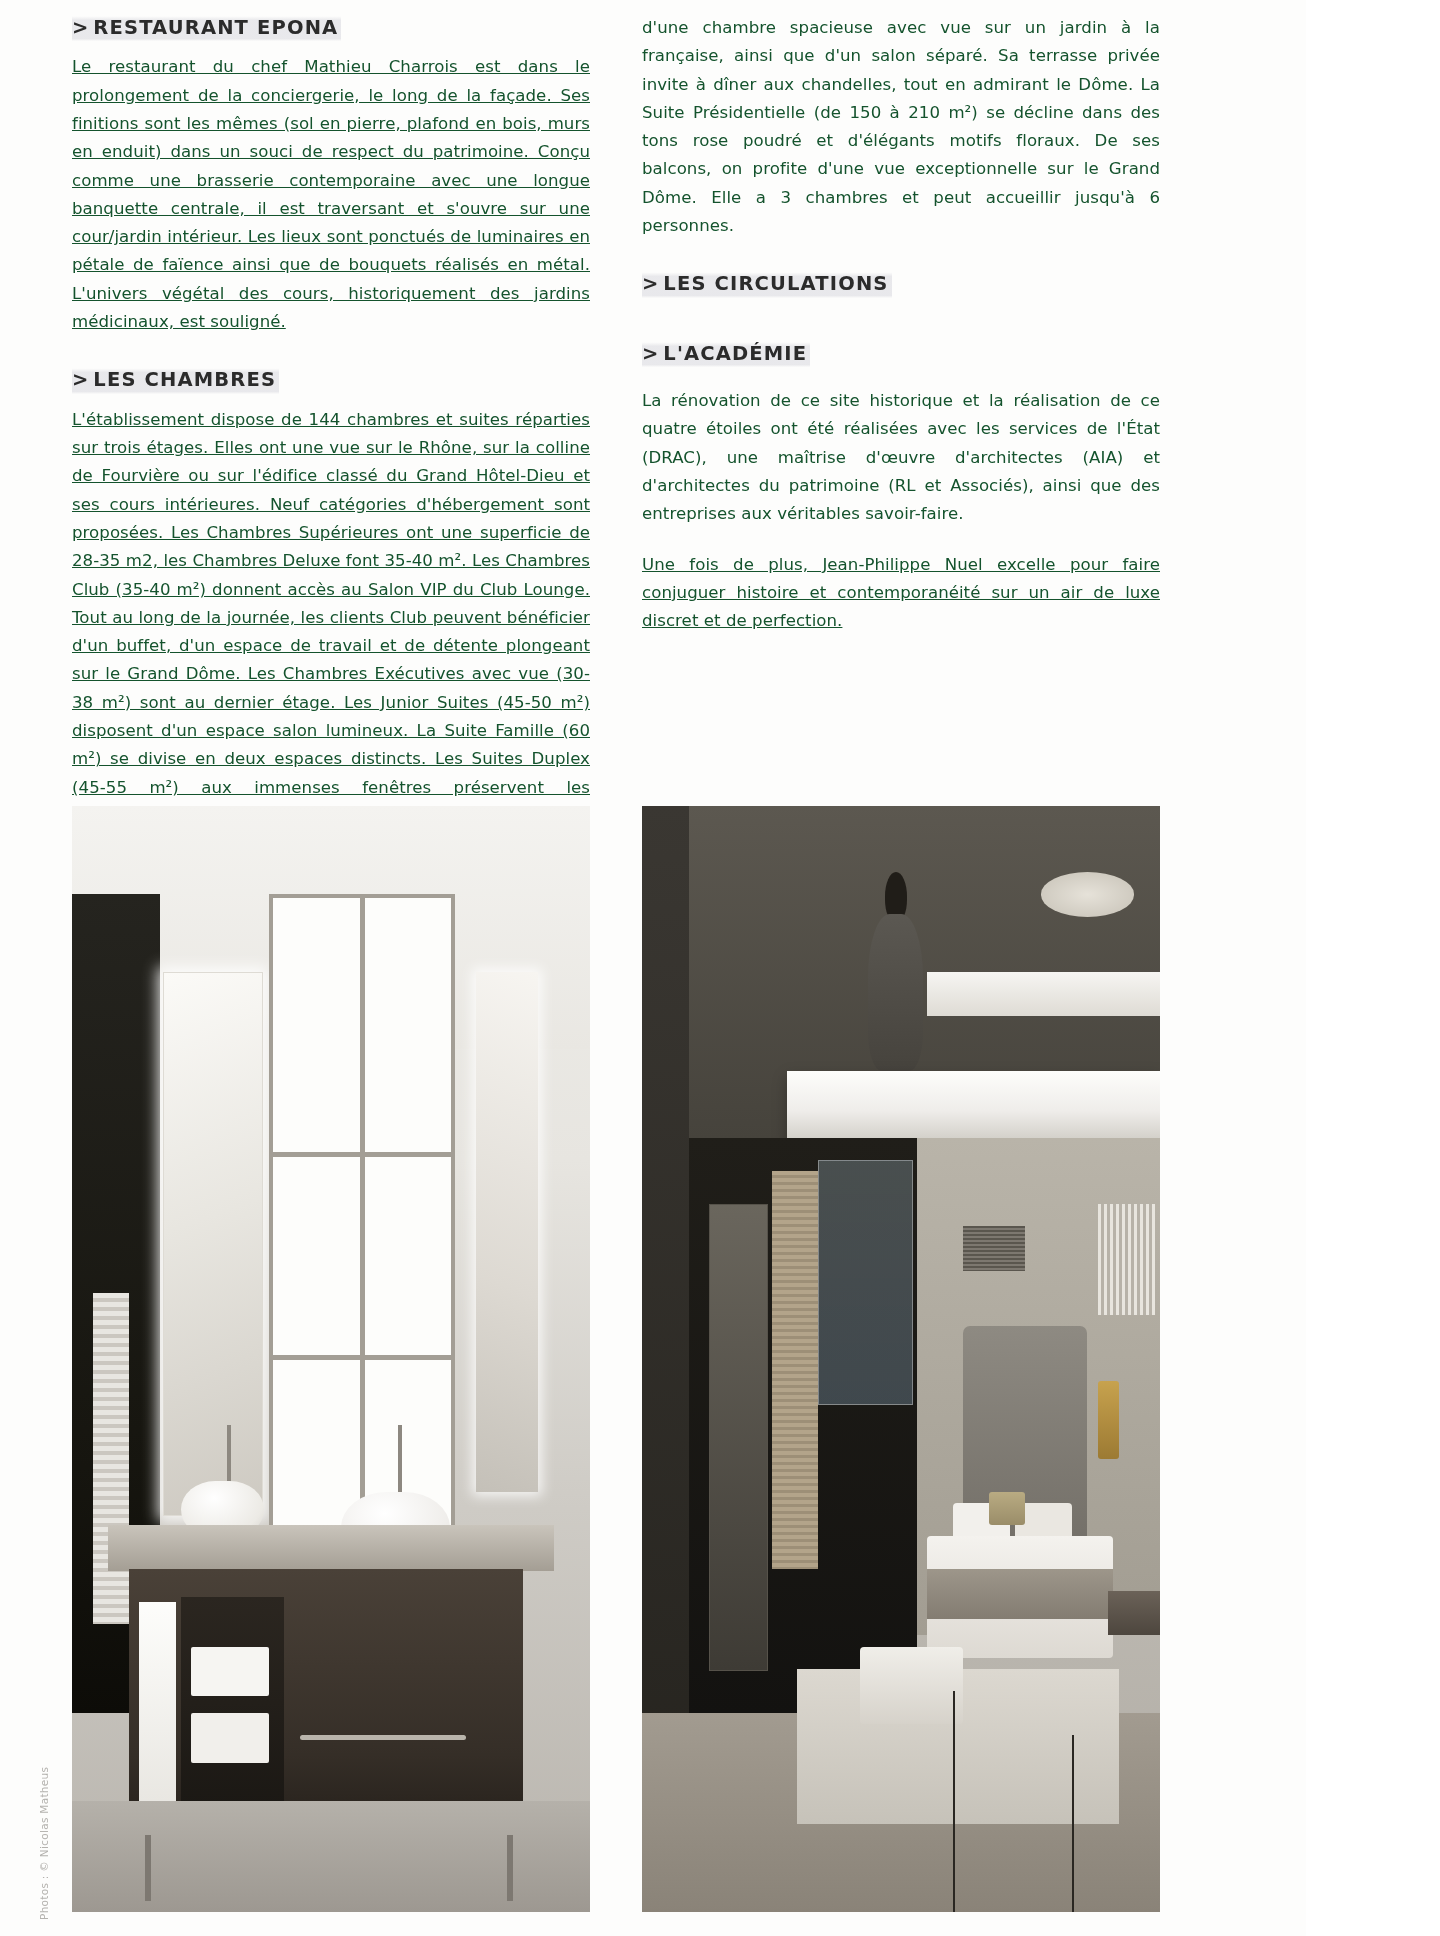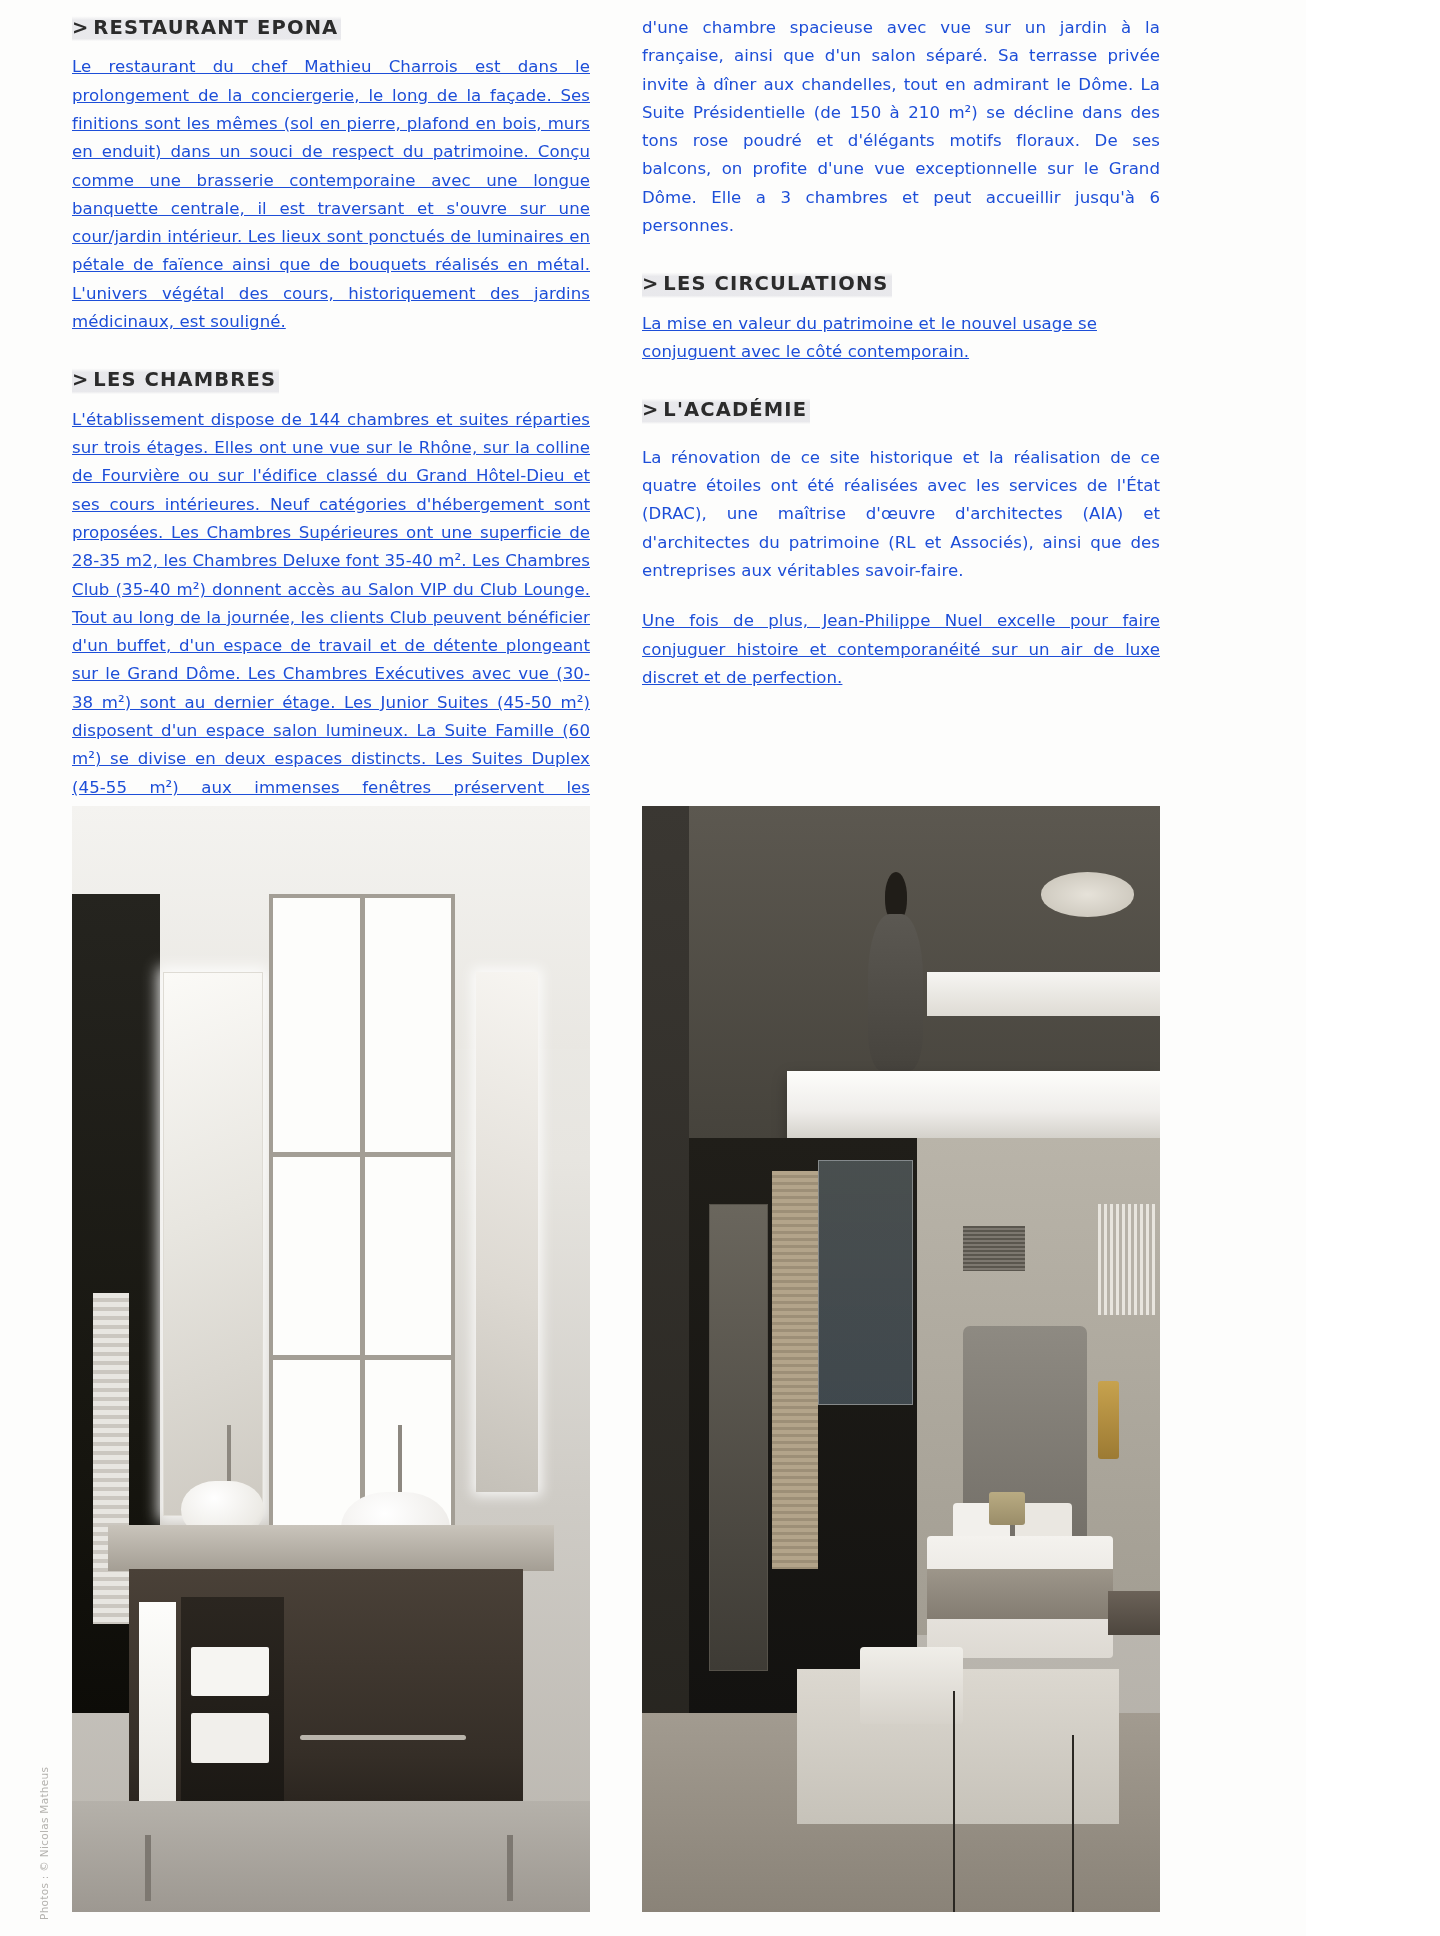--- a/index.html
+++ b/index.html
@@ -48,21 +48,21 @@
   }
   .sec-head .chev {
     font-weight: bold;
     margin-right: 5px;
     letter-spacing: 0;
   }
   .para {
     font-family: "DejaVu Sans", sans-serif;
     font-size: 16.6px;
     line-height: 28.3px;
-    color: #1d4ed8;
+    color: #14532d;
     margin: 0 0 22px 0;
     text-align: justify;
     -webkit-hyphens: none;
     hyphens: none;
     letter-spacing: 0.05px;
   }
   .para:last-child { margin-bottom: 0; text-decoration: underline; }
   .para.tight { text-align: left; }
   .gap-before { margin-top: 8px; }
   .head-block { margin-top: 30px; }
@@ -341,21 +341,20 @@
       </div>
 
     </div>
 
     <div class="col">
 
       <p class="para">d'une chambre spacieuse avec vue sur un jardin à la française, ainsi que d'un salon séparé. Sa terrasse privée invite à dîner aux chandelles, tout en admirant le Dôme. La Suite Présidentielle (de 150 à 210 m²) se décline dans des tons rose poudré et d'élégants motifs floraux. De ses balcons, on profite d'une vue exceptionnelle sur le Grand Dôme. Elle a 3 chambres et peut accueillir jusqu'à 6 personnes.</p>
 
       <div class="head-block">
         <div class="sec-head"><span class="chev">&gt;</span><span>LES CIRCULATIONS</span></div>
-        <p class="para tight">La mise en valeur du patrimoine et le nouvel usage se conjuguent avec le côté contemporain.</p>
       </div>
 
       <div class="head-block">
         <div class="sec-head"><span class="chev">&gt;</span><span>L'ACADÉMIE</span></div>
         <p class="para gap-before">La rénovation de ce site historique et la réalisation de ce quatre étoiles ont été réalisées avec les services de l'État (DRAC), une maîtrise d'œuvre d'architectes (AIA) et d'architectes du patrimoine (RL et Associés), ainsi que des entreprises aux véritables savoir-faire.</p>
         <p class="para gap-before">Une fois de plus, Jean-Philippe Nuel excelle pour faire conjuguer histoire et contemporanéité sur un air de luxe discret et de perfection.</p>
       </div>
 
     </div>
   </div>

